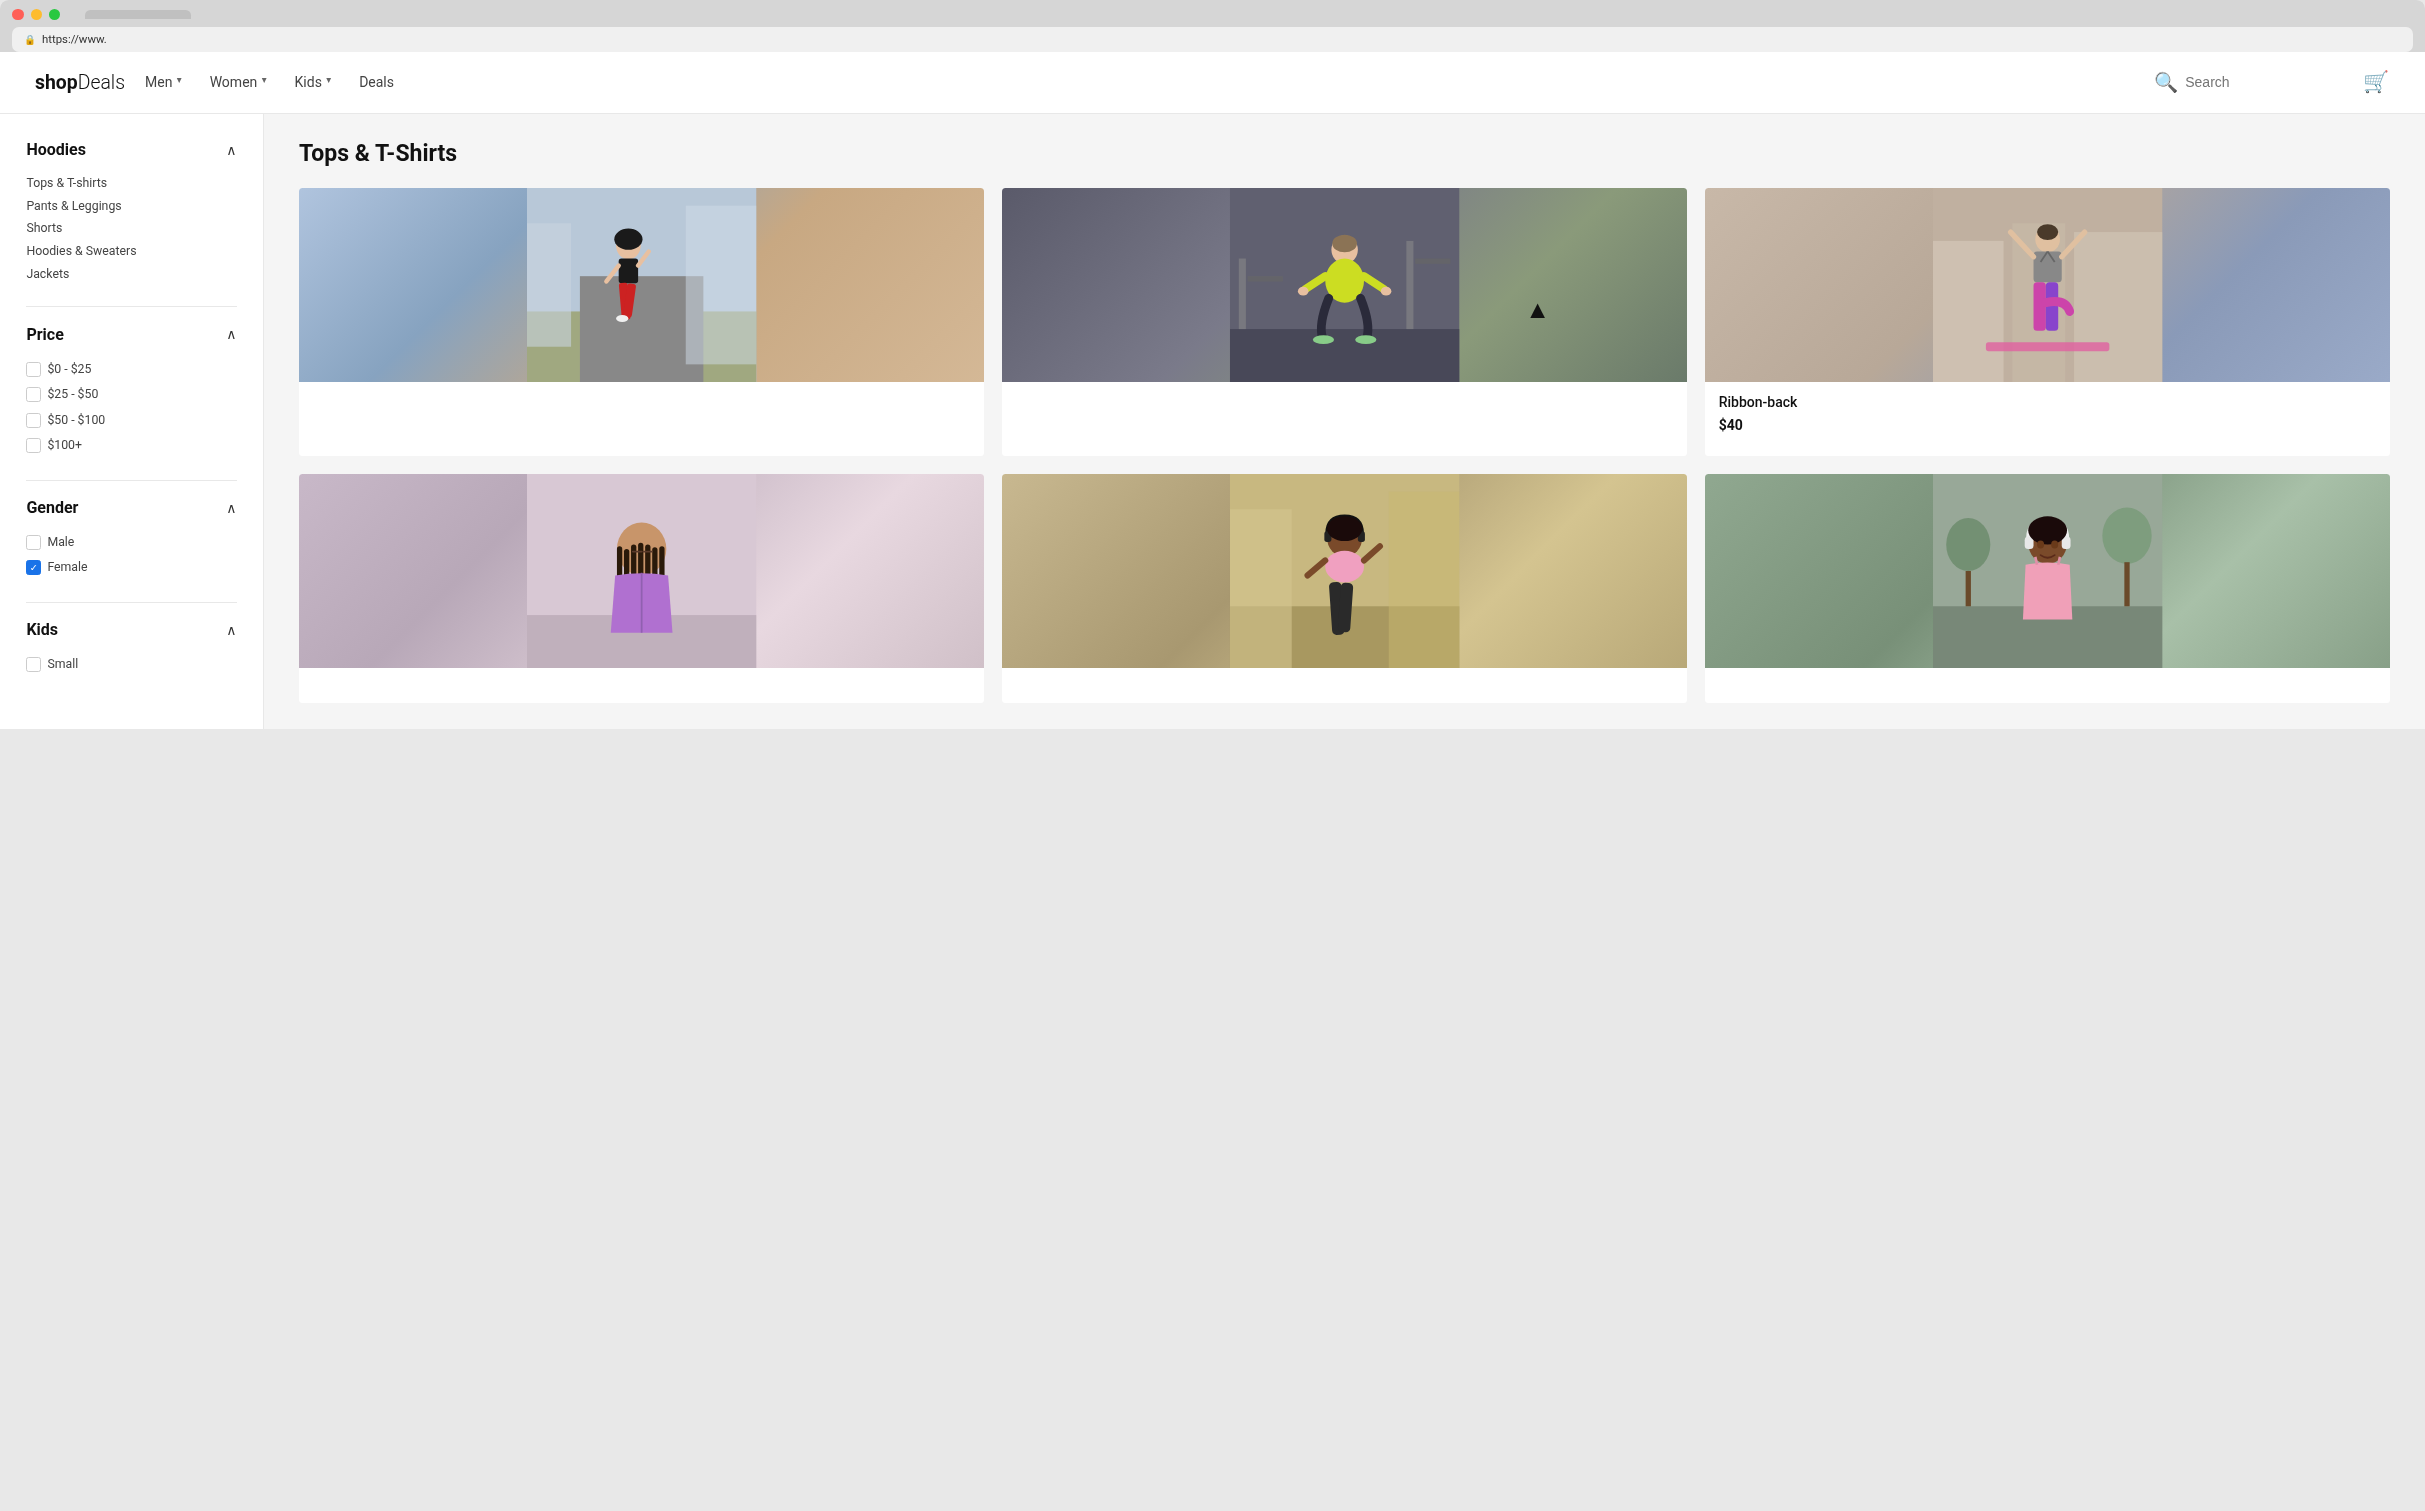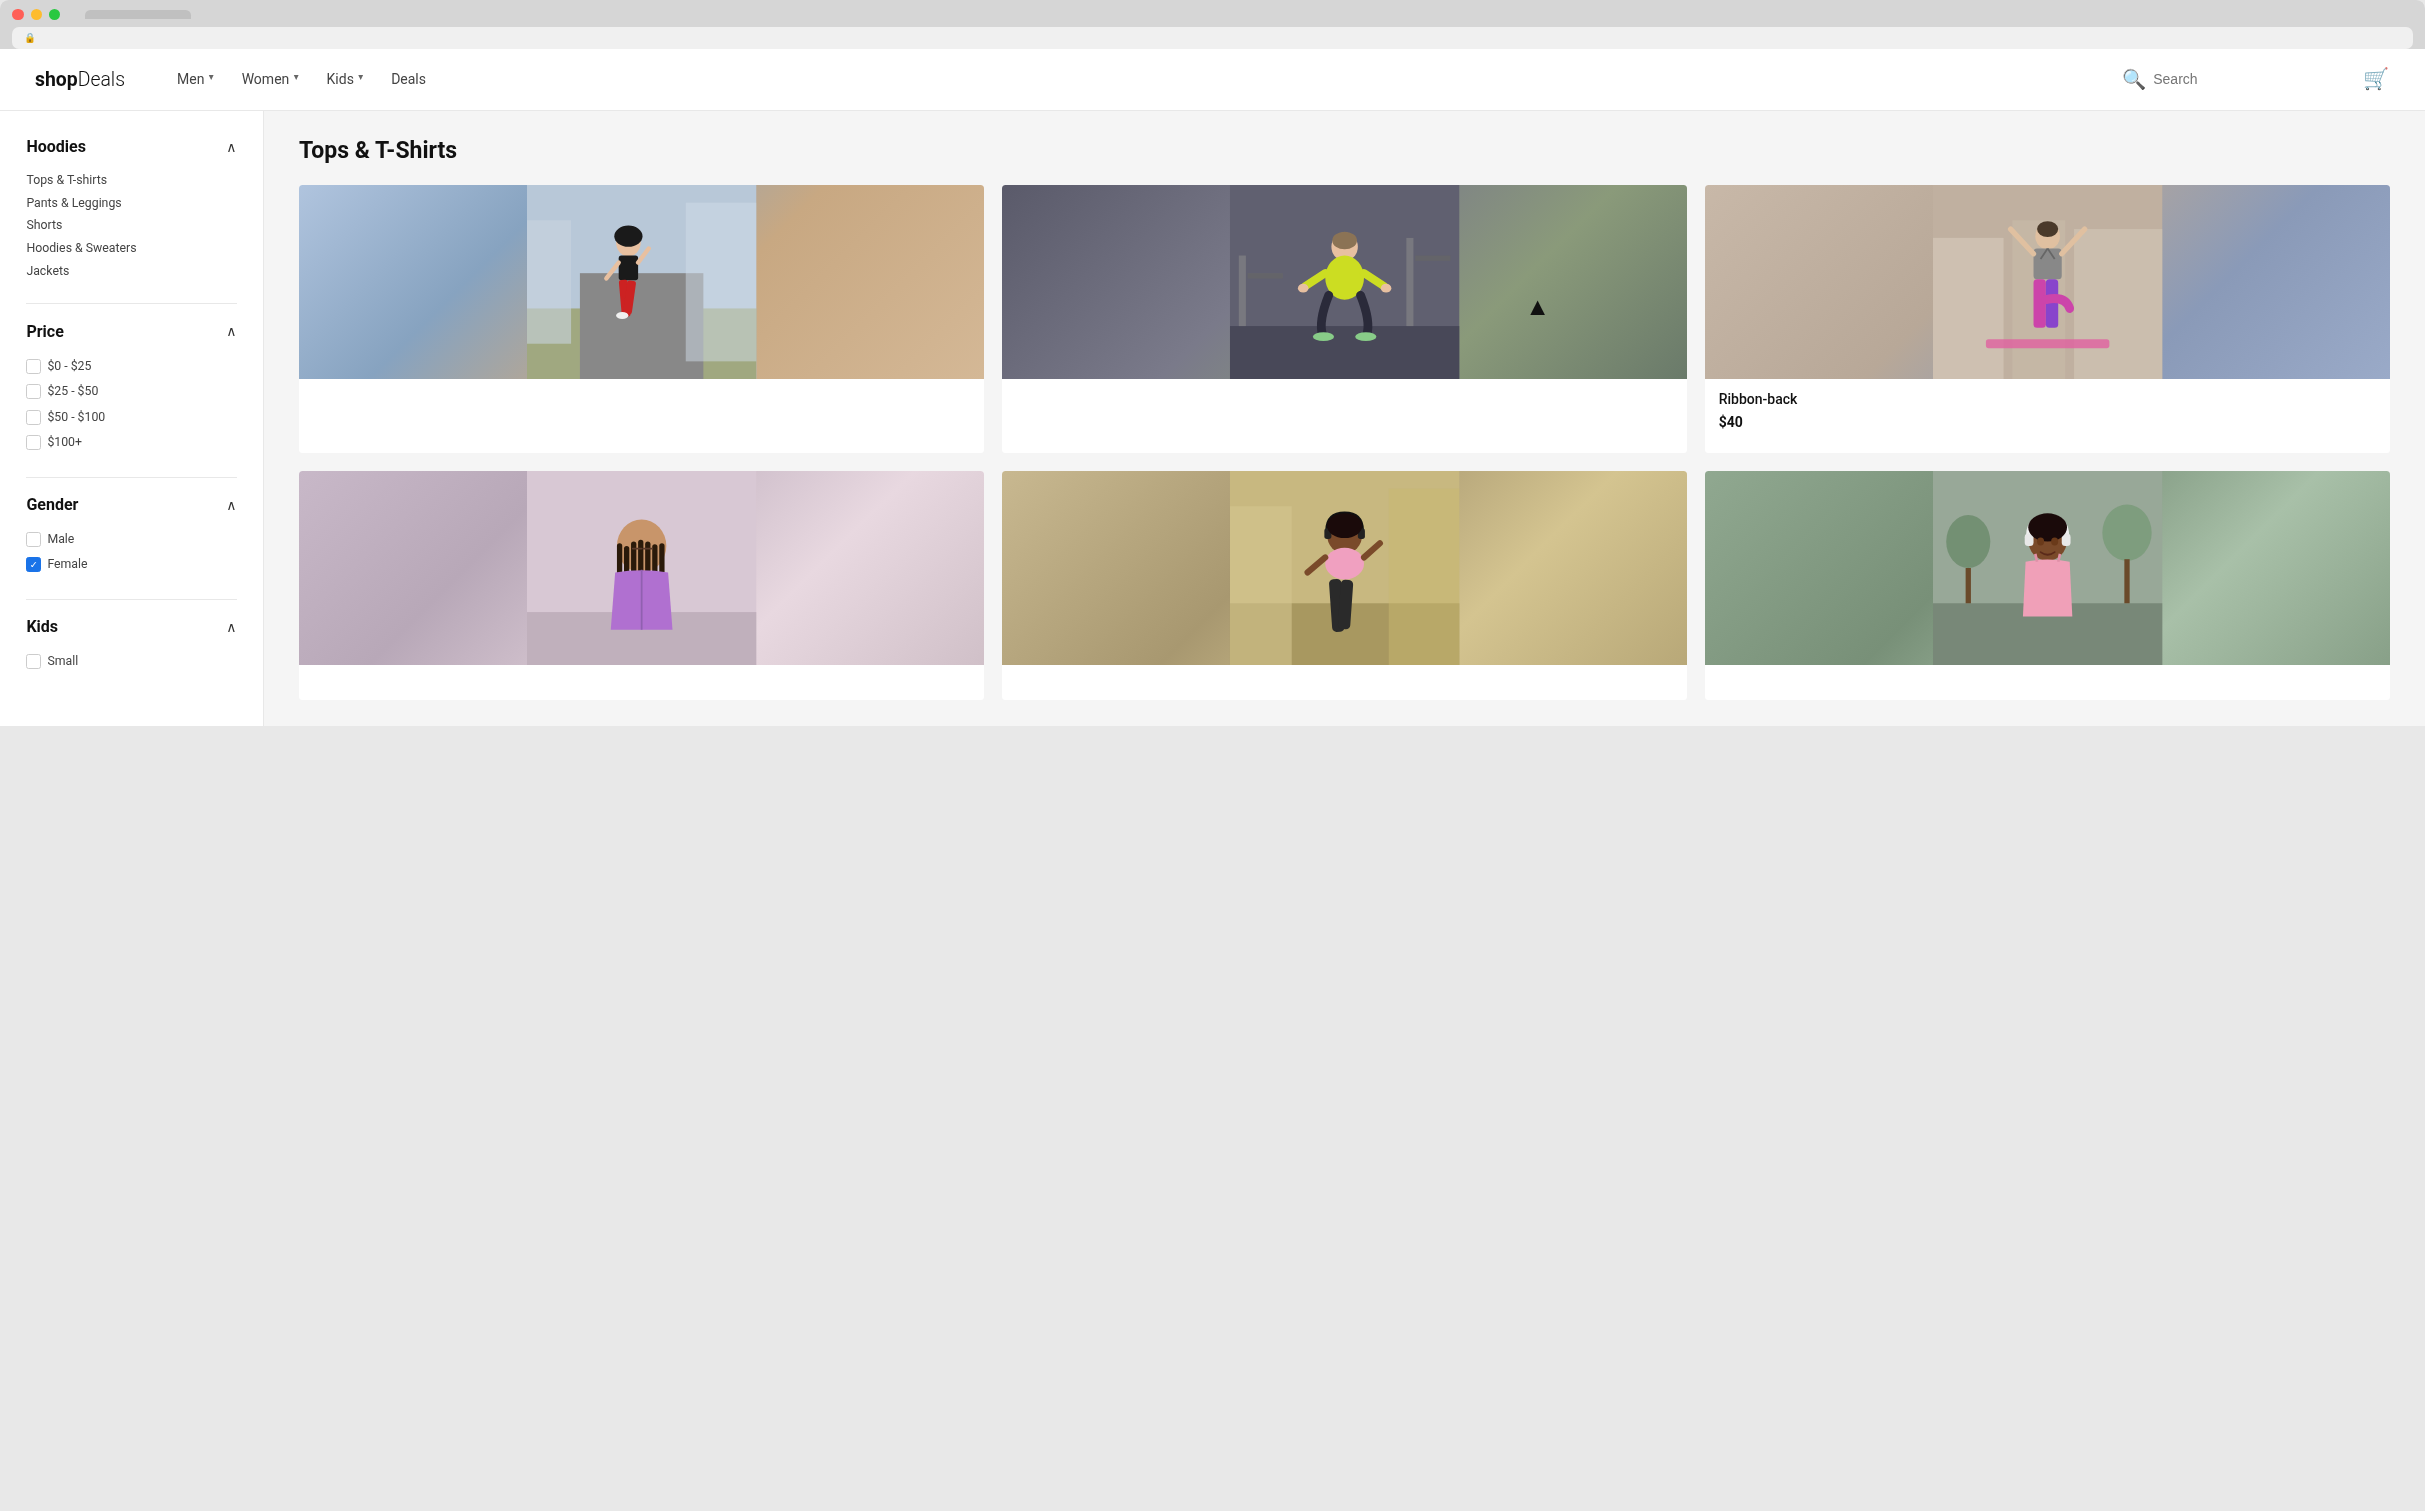--- a/index.html
+++ b/index.html
@@ -53,21 +53,21 @@
       min-height: 528px;
     }
 
     
     .site-header {
       background: #fff;
       padding: 0 35px;
       height: 62px;
       display: flex;
       align-items: center;
-      gap: 52px;
+      gap: 20px;
       border-bottom: 0.9px solid #e8e8e8;
     }
     .logo {
       font-size: 19.4px;
       font-weight: 700;
       color: #111;
       white-space: nowrap;
     }
     .logo span { font-weight: 300; }
     .nav {
@@ -274,20 +274,21 @@
   <div class="browser-titlebar">
     <div class="traffic-light red"></div>
     <div class="traffic-light yellow"></div>
     <div class="traffic-light green"></div>
     <div class="browser-tabs">
       <div class="browser-tab"></div>
     </div>
   </div>
   <div class="browser-address-bar">
     <span class="lock-icon">🔒</span>
+    <span class="address-text">https://www.</span>
   </div>
 </div>
 
 <div class="page-wrapper">
 
   <header class="site-header">
     <div class="logo">shop<span>Deals</span></div>
     <nav class="nav">
       <div class="nav-item">
         <span>Men</span>

